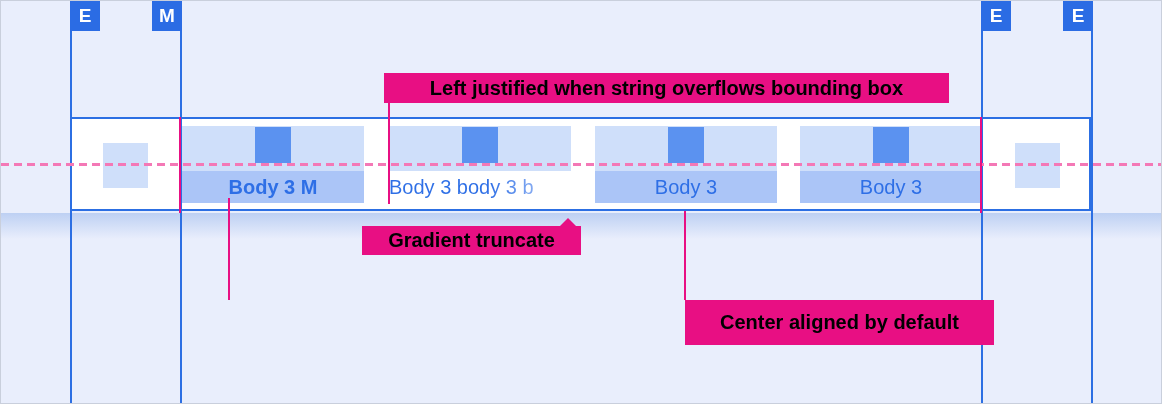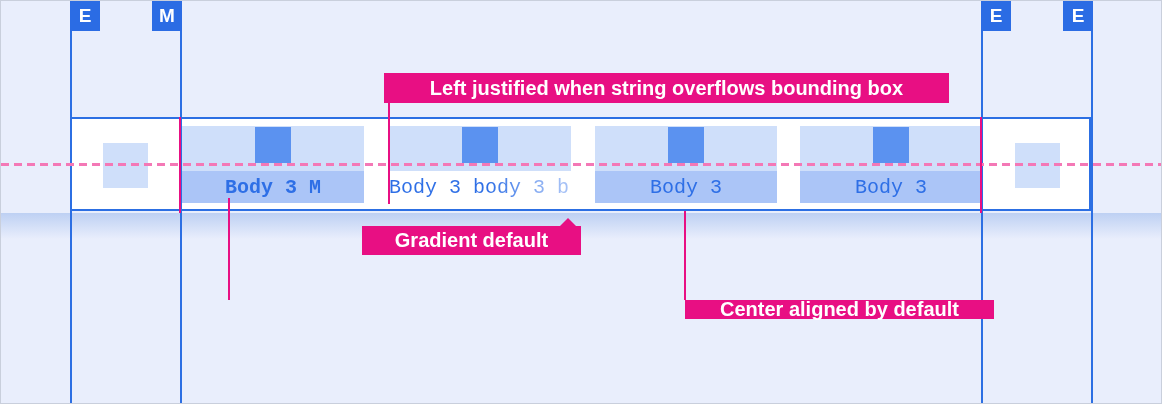--- a/index.html
+++ b/index.html
@@ -51,21 +51,21 @@
   .tab.t4{left:799px;}
   .tab .icon-area{
     position:absolute;left:0;top:125px;width:182px;height:45px;background:#cfdffa;
   }
   .tab .icon-square{
     position:absolute;top:126px;left:73px;width:36px;height:36px;background:#5b92f0;
   }
   .tab .band{
     position:absolute;left:0;top:170px;width:182px;height:32px;background:#abc5f7;
     display:flex;align-items:center;justify-content:center;
-    font-size:20px;color:#2e6fe6;white-space:nowrap;overflow:hidden;font-family:Liberation Mono, monospace;
+    font-size:20px;color:#2e6fe6;white-space:nowrap;overflow:hidden;
   }
   .tab.t1 .band{font-weight:bold;}
   .tab.t2 .band{
     justify-content:flex-start;padding-left:0;
     background-image:linear-gradient(90deg,#2e6fe6 0%,#2e6fe6 55%,rgba(46,111,230,0.30) 80%,rgba(46,111,230,0.05) 97%);
     -webkit-background-clip:text;background-clip:text;color:transparent;
     background-color:#abc5f7;
   }
   
   .dashline{
@@ -74,27 +74,27 @@
   }
   
   .pline{position:absolute;width:2px;background:#e80f83;z-index:5;}
   .pline.p-overflow{left:387px;top:101px;height:102px;}
   .pline.p-active{left:227px;top:197px;height:102px;}
   .pline.p-center{left:683px;top:210px;height:89px;}
   .pline.p-edge-left{left:178px;top:116px;height:96px;}
   .pline.p-edge-right{left:979px;top:116px;height:96px;}
   
   .ann{
-    position:absolute;background:#e80f83;color:#ffffff;font-weight:bold;font-size:20px;
+    position:absolute;background:#e80f83;color:#000000;font-weight:bold;font-size:20px;
     display:flex;align-items:center;justify-content:center;white-space:nowrap;z-index:6;
   }
   .ann.a-overflow{left:383px;top:72px;width:565px;height:30px;}
   .ann.a-gradient{left:361px;top:225px;width:219px;height:29px;}
   .ann.a-active{left:228px;top:299px;width:414px;height:29px;}
-  .ann.a-center{left:684px;top:299px;width:309px;height:19px;}
+  .ann.a-center{left:684px;top:299px;width:309px;height:45px;}
   
   .ann.a-gradient::after{
     content:"";position:absolute;left:198px;top:-8px;
     border-left:8px solid transparent;border-right:8px solid transparent;
     border-bottom:8px solid #e80f83;width:0;height:0;
   }
 </style>
 </head>
 <body>
 
@@ -148,16 +148,16 @@
     <span>M</span>
   </div>
   <div class="marker m3">
     <span>E</span>
   </div>
   <div class="marker m4">
     <span>E</span>
   </div>
 
   <div class="ann a-overflow">Left justified when string overflows bounding box</div>
-  <div class="ann a-gradient">Gradient default</div>
+  <div class="ann a-gradient">Gradient truncate</div>
   <div class="ann a-center">Center aligned by default</div>
 
 </div>
 
 </body></html>

